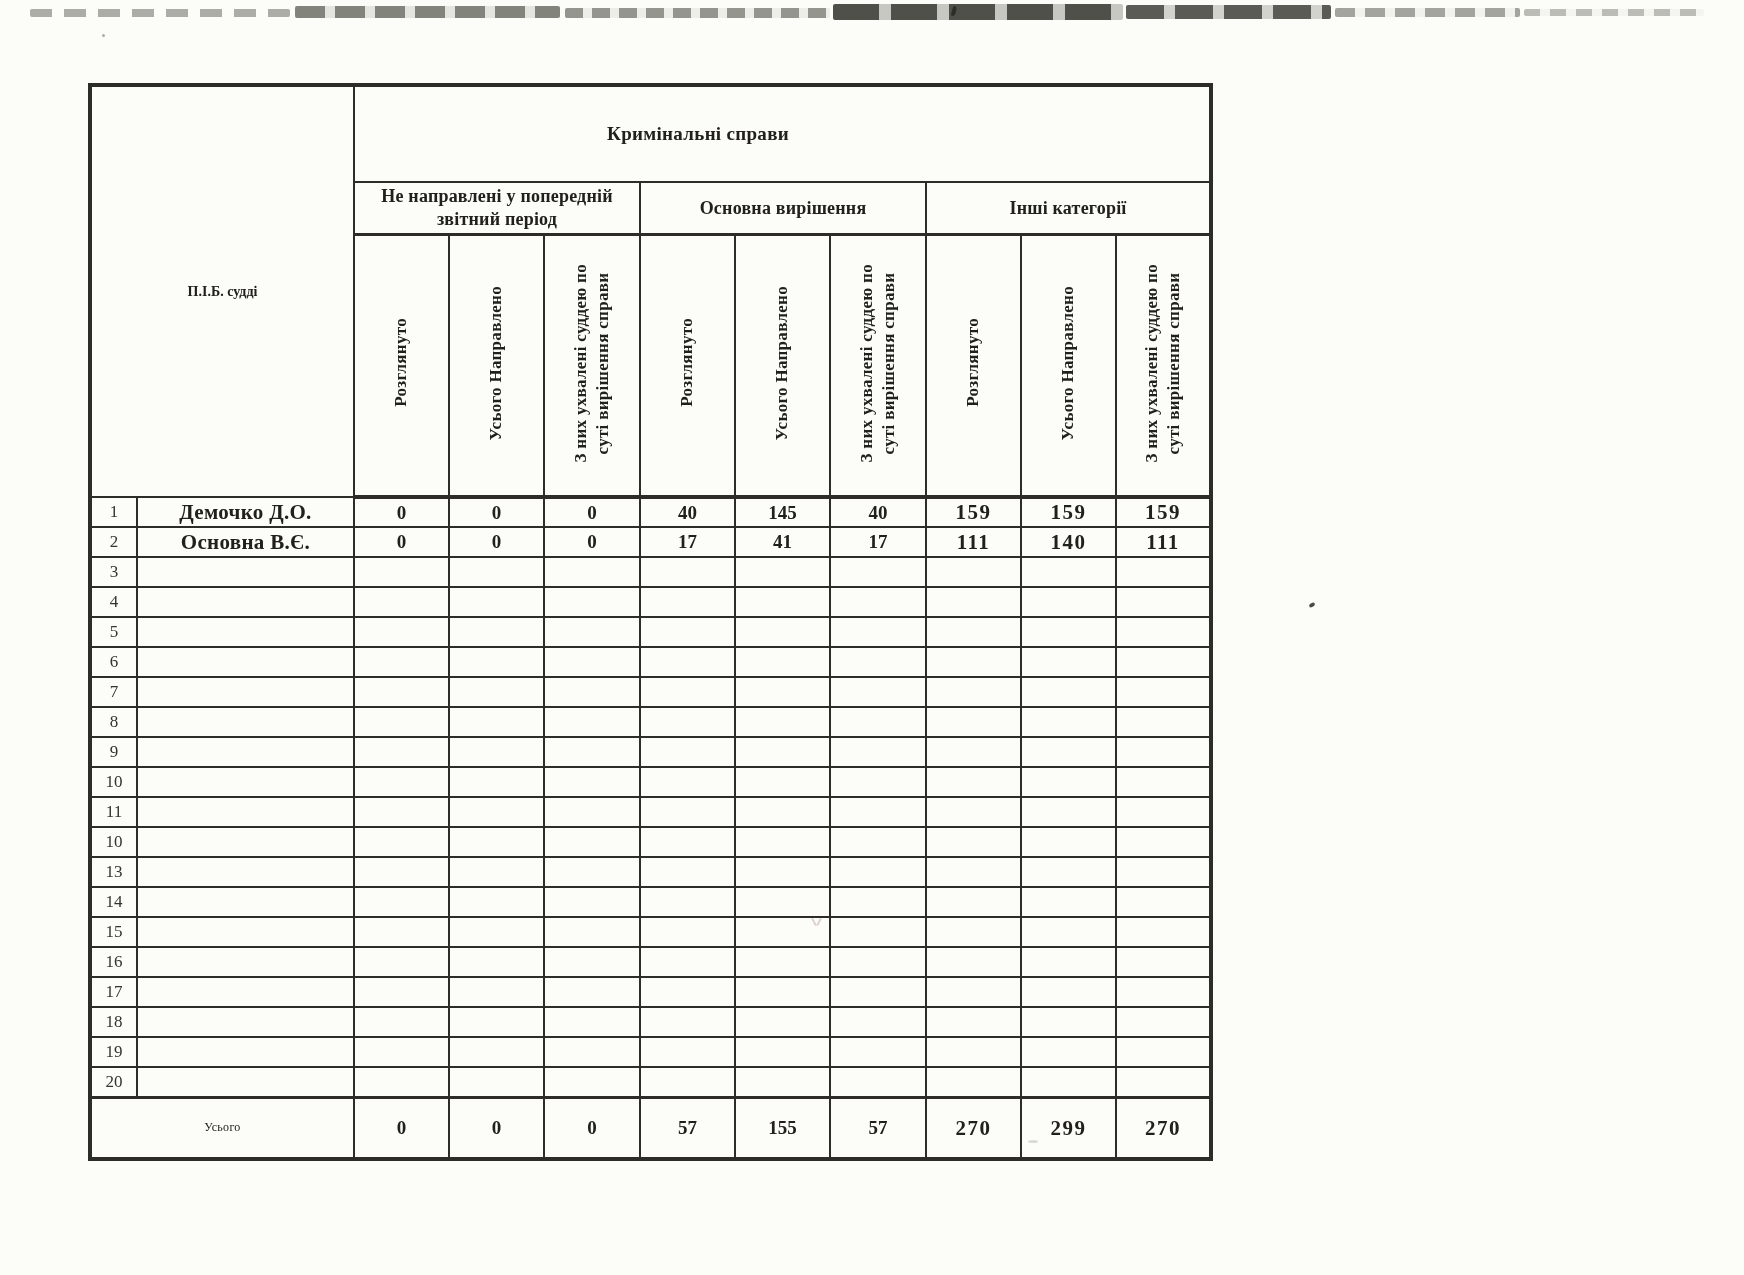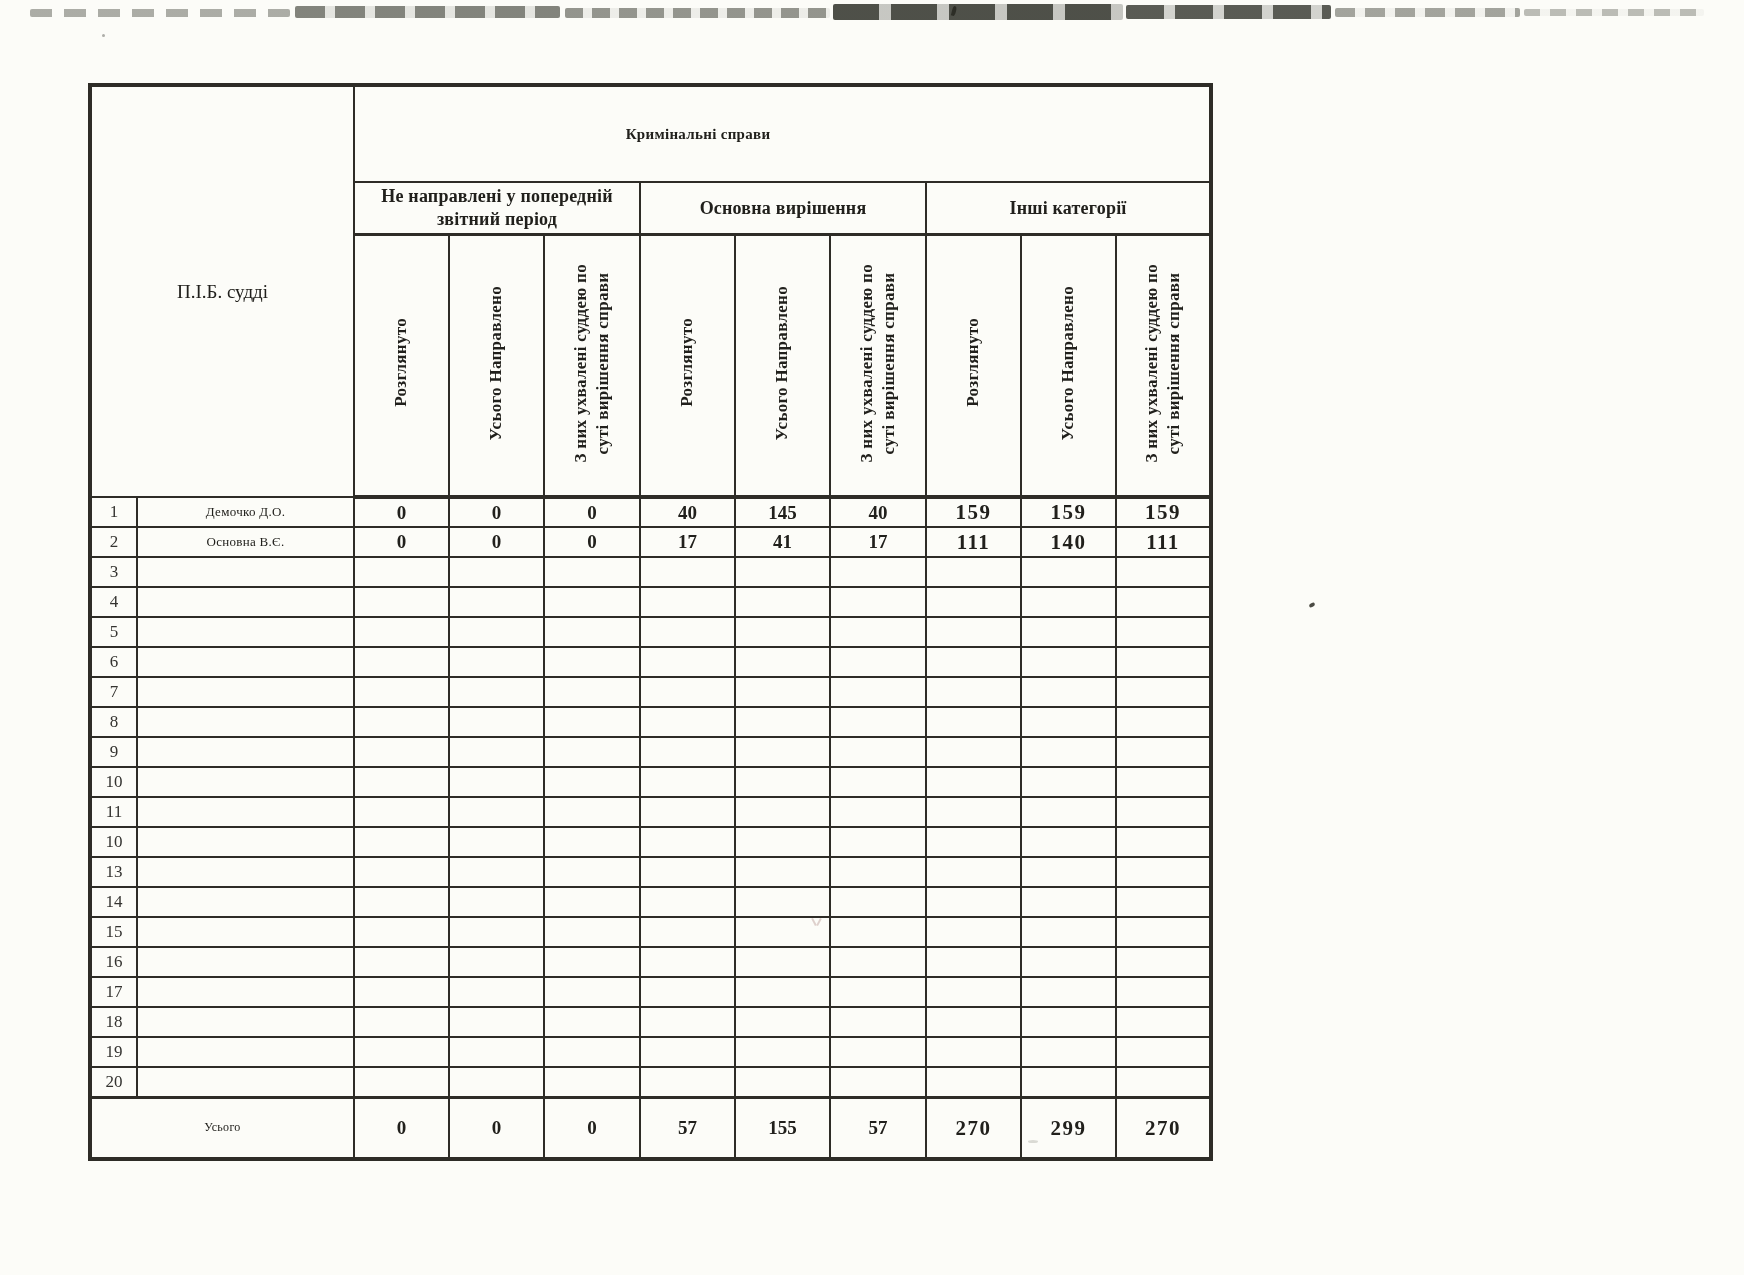--- a/index.html
+++ b/index.html
@@ -57,26 +57,26 @@
   table.grid td{
     border:2px solid var(--line);
     padding:0;
     text-align:center;
     vertical-align:middle;
     overflow:hidden;
     line-height:1.25;
   }
   td.corner{
     border-right-width:4px;
-    font-size:19px;font-weight:400;
+    font-size:14px;font-weight:700;
     vertical-align:middle;
   }
   tr.hA td.main{
     height:97px;
-    font-size:15px;font-weight:700;
+    font-size:19px;font-weight:700;
     padding-right:168px;
     letter-spacing:.3px;
   }
   tr.hB td.grp{
     height:52px;
     font-size:18px;font-weight:700;
     white-space:pre-line;
     border-bottom-width:3px;
     letter-spacing:.2px;
   }
@@ -92,21 +92,21 @@
     transform:rotate(180deg);
     font-weight:700;
     font-size:17px;
     line-height:1.3;
     white-space:pre-line;
     max-height:248px;
     letter-spacing:.3px;
   }
   tr.rrow td{height:30px;}
   td.cnum{font-size:17px;font-weight:400;color:var(--numink);}
-  td.cname{font-size:13px;font-weight:400;letter-spacing:.3px;}
+  td.cname{font-size:21px;font-weight:700;letter-spacing:.3px;}
   td.cval{font-size:19px;font-weight:700;}
   td.big{font-size:21px;letter-spacing:1.5px;}
   tr.totals td{height:62px;border-top-width:3px;}
   td.tlabel{font-size:12px;font-weight:400;letter-spacing:.3px;}
 </style>
 </head>
 <body>
 
 <div class="scan-strip s1"></div>
 <div class="scan-strip s2"></div>

